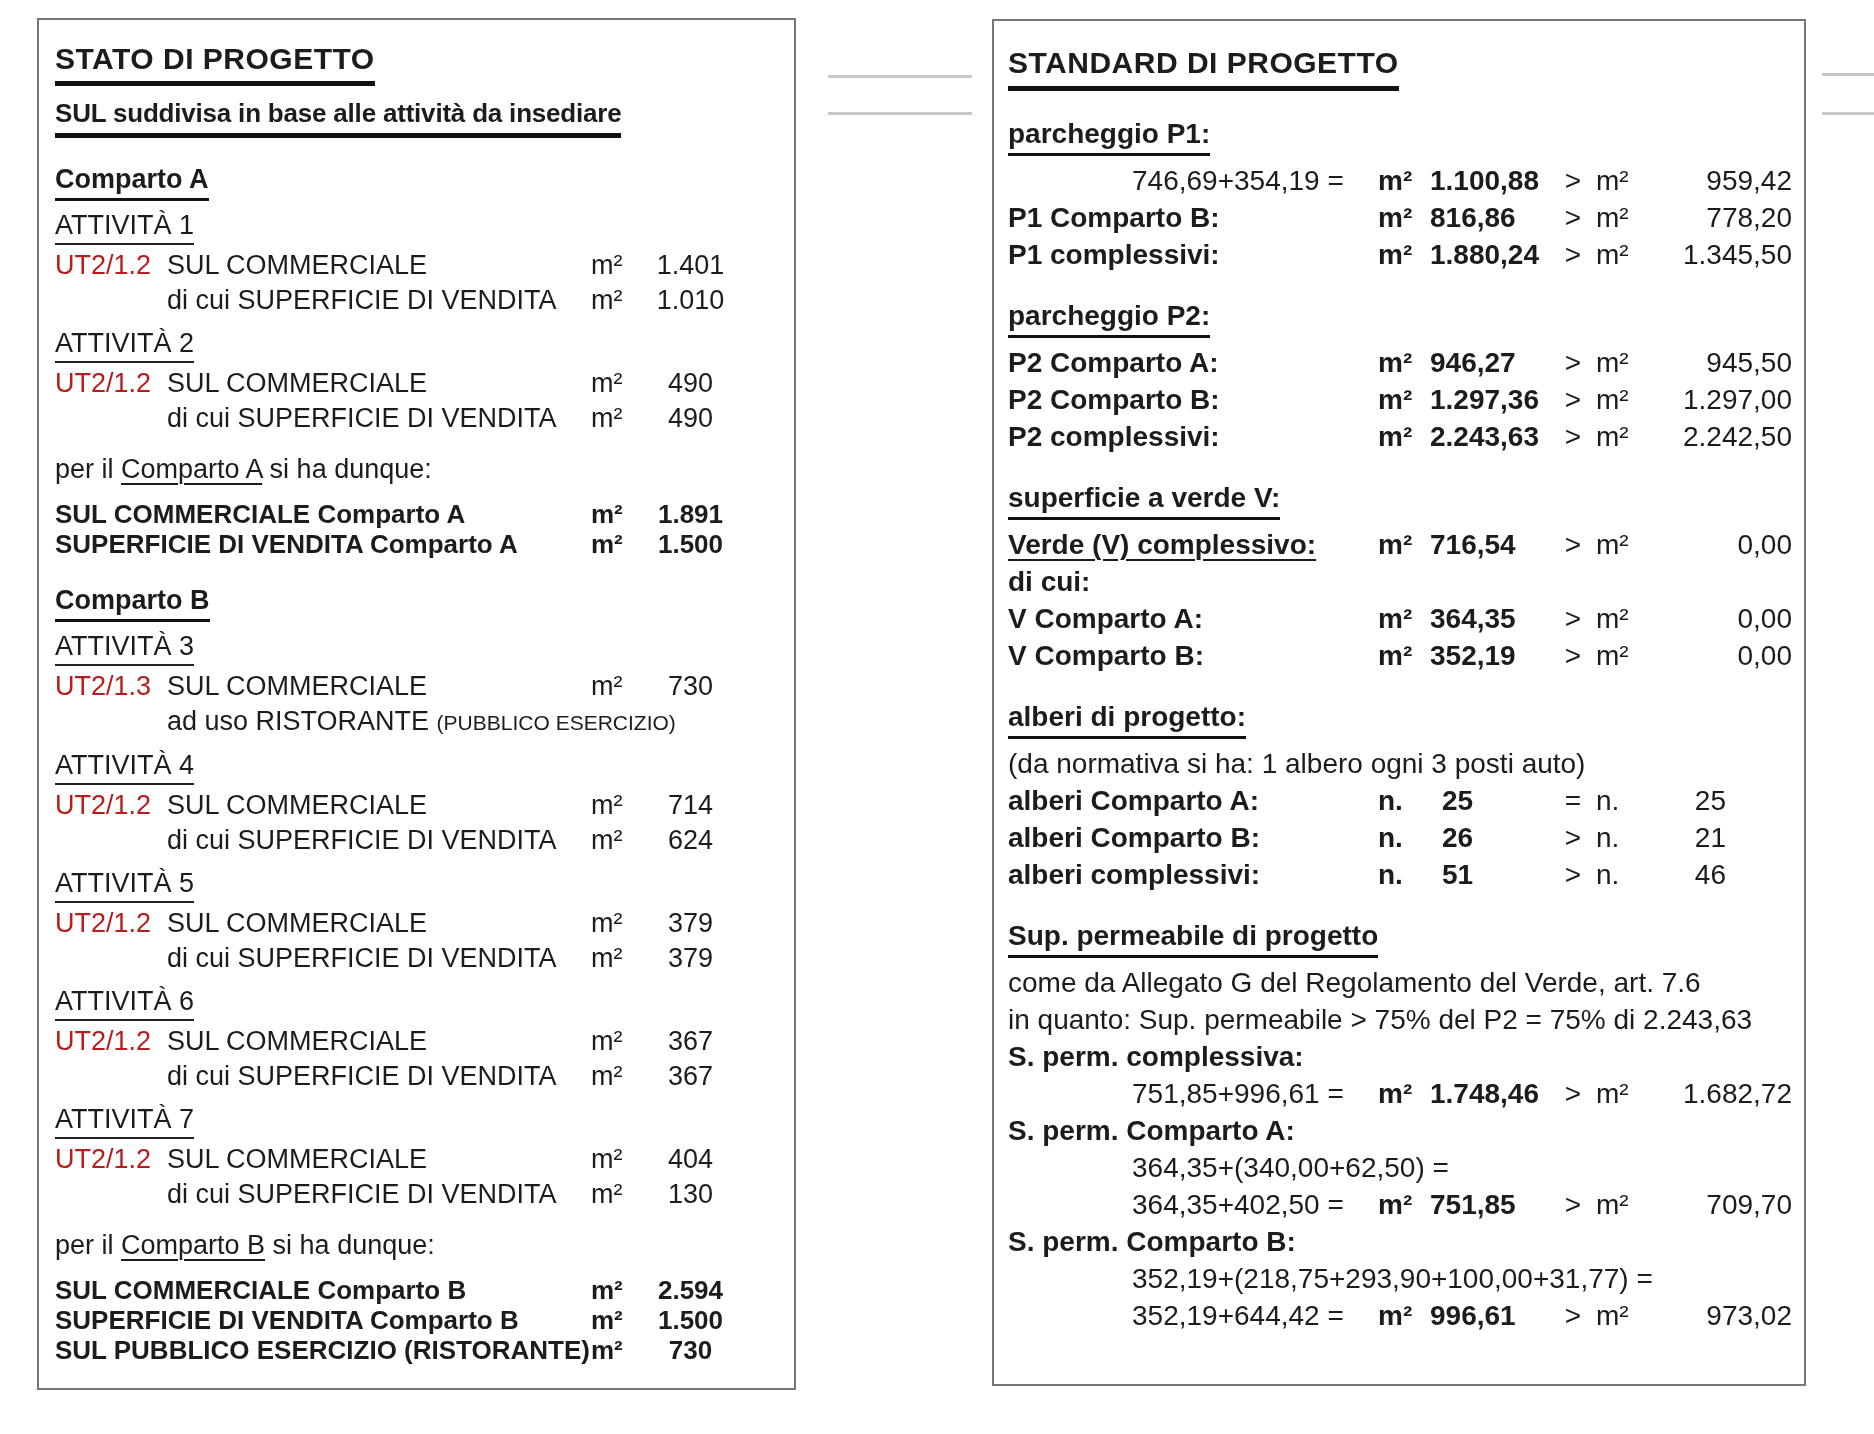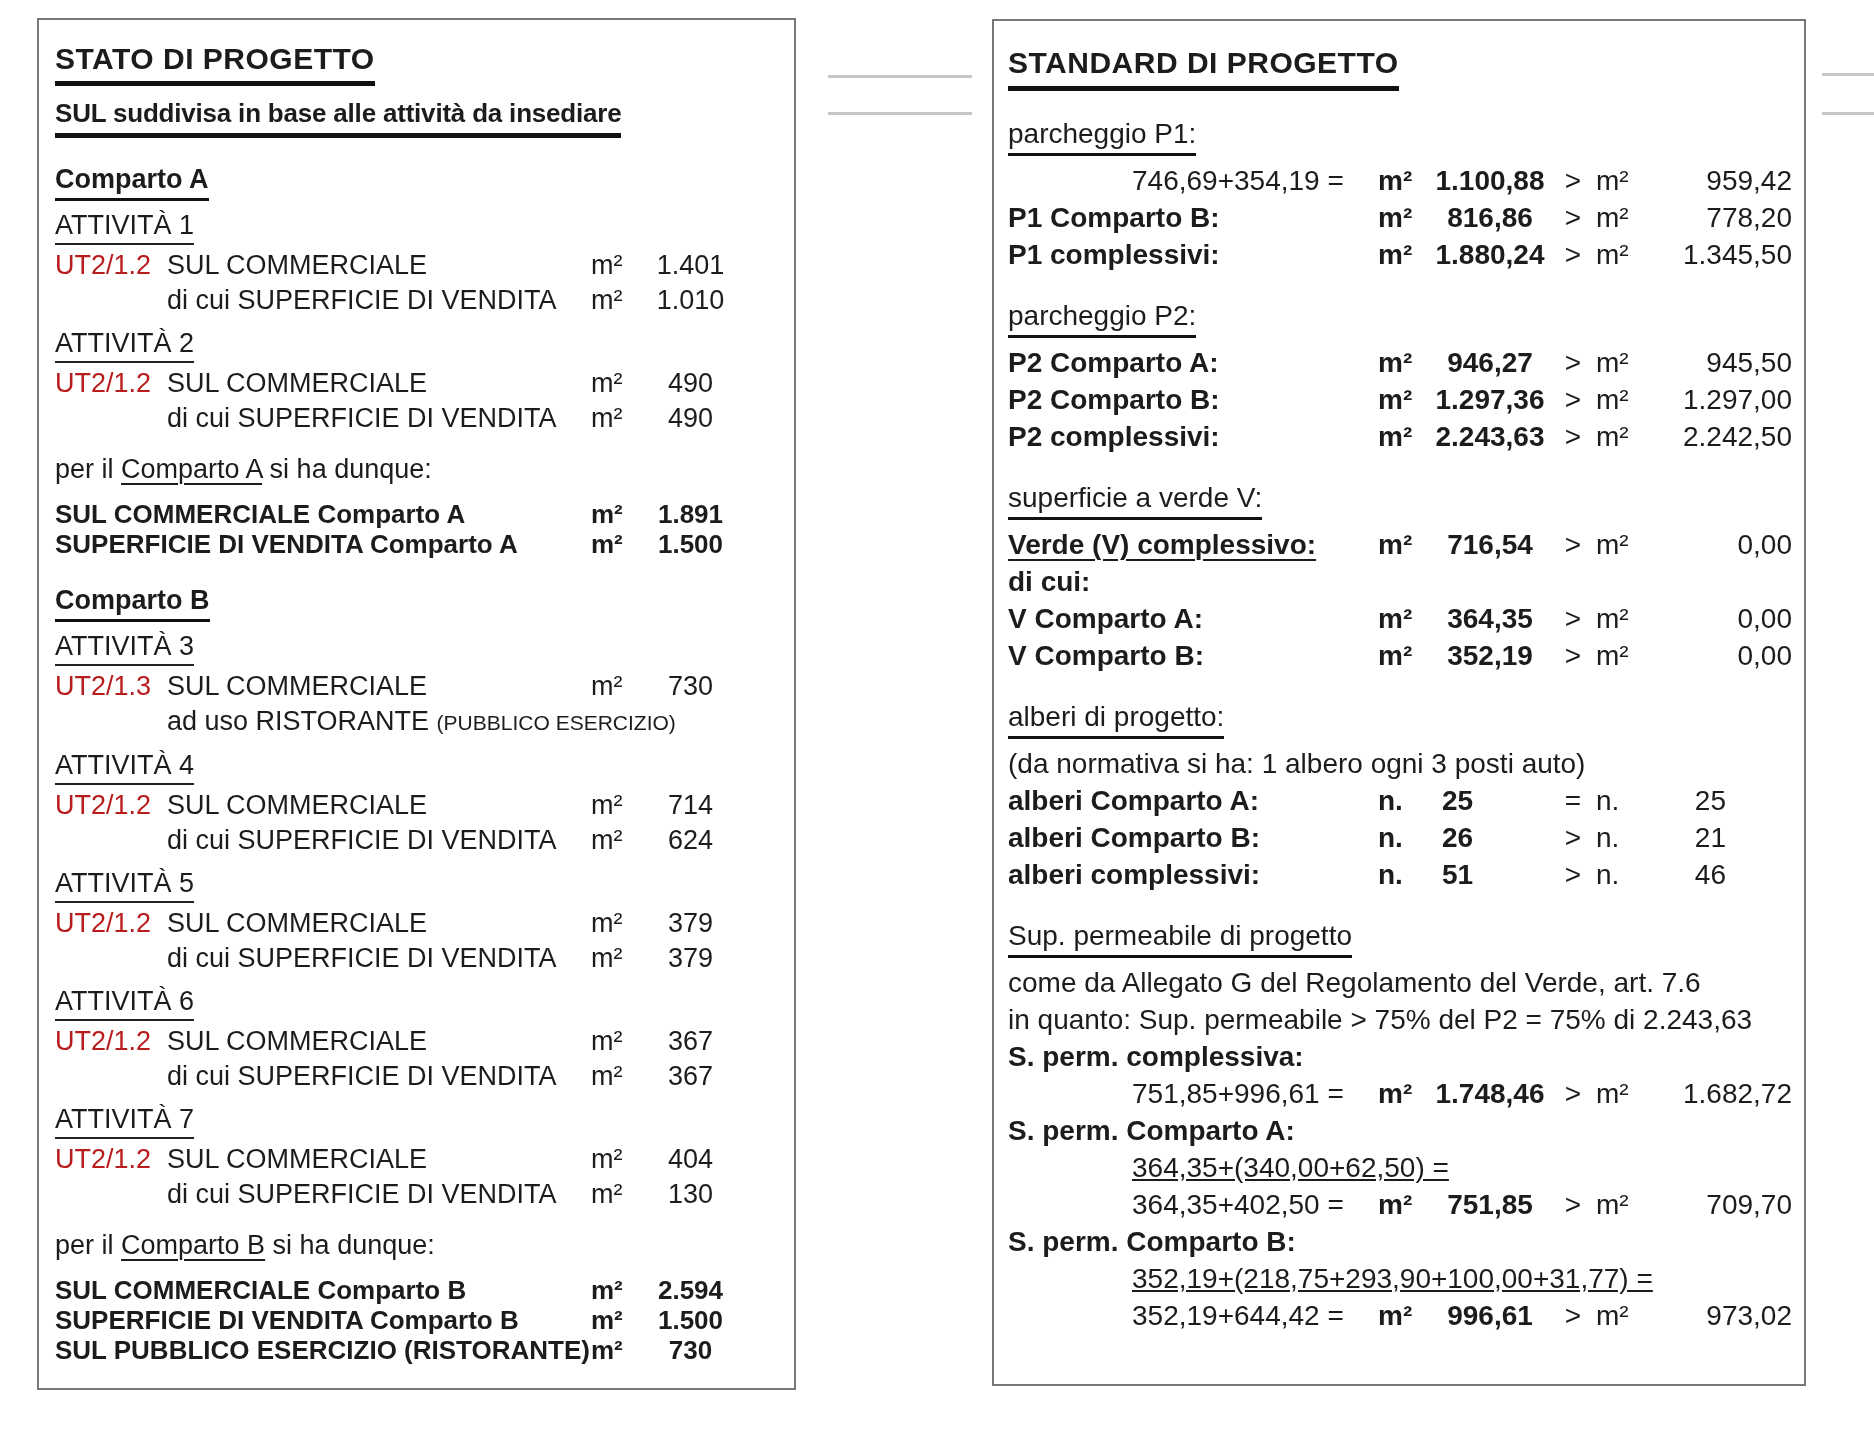--- a/index.html
+++ b/index.html
@@ -32,32 +32,32 @@
   .small{font-size:21px;}
   .lsummary{font-size:27px;line-height:34px;margin:16px 0 13px 0;}
   .lsummary .u{text-decoration:underline;text-underline-offset:5px;text-decoration-thickness:2px;}
   .trow{display:grid;grid-template-columns:536px 54px 1fr;font-size:26px;line-height:30px;font-weight:bold;white-space:nowrap;}
   .totals{margin-top:4px;}
 
   
   .rtitle{font-size:30px;line-height:40px;font-weight:bold;letter-spacing:.5px;margin-bottom:26px;}
   .rtitle span{display:inline-block;border-bottom:5px solid #111;padding-bottom:3px;}
   .rgroup{margin-bottom:26px;}
-  .rheading{font-size:28px;line-height:34px;font-weight:normal;margin-bottom:6px;}
+  .rheading{font-size:28px;line-height:34px;font-weight:bold;margin-bottom:6px;}
   .rheading span{display:inline-block;border-bottom:3px solid #111;padding-bottom:2px;}
   .rnote{font-size:28px;line-height:37px;white-space:nowrap;}
   .rrow{display:grid;grid-template-columns:370px 52px 120px 46px 48px 1fr;font-size:28px;line-height:37px;white-space:nowrap;}
   .rlabel{font-weight:bold;}
   .rlabel.u{text-decoration:underline;text-underline-offset:5px;text-decoration-thickness:2px;}
   .runit1{font-weight:bold;}
-  .rval1{font-weight:bold;text-align:center;}
+  .rval1{font-weight:bold;text-align:left;}
   .rcmp{text-align:center;}
   .rval2{text-align:right;}
   .formula{font-weight:normal;padding-left:124px;}
-  .rrow-full{font-size:28px;line-height:37px;padding-left:124px;white-space:nowrap;text-decoration:underline;}
+  .rrow-full{font-size:28px;line-height:37px;padding-left:124px;white-space:nowrap;}
   .g-alberi .rval1{text-align:left;padding-left:12px;}
   .g-alberi .rval2{padding-right:66px;}
 </style>
 </head>
 <body>
 
 <div class="sep" style="left:828px;top:75px;width:144px;"></div>
 <div class="sep" style="left:828px;top:112px;width:144px;"></div>
 <div class="sep" style="left:1822px;top:73px;width:52px;"></div>
 <div class="sep" style="left:1822px;top:112px;width:52px;"></div>

